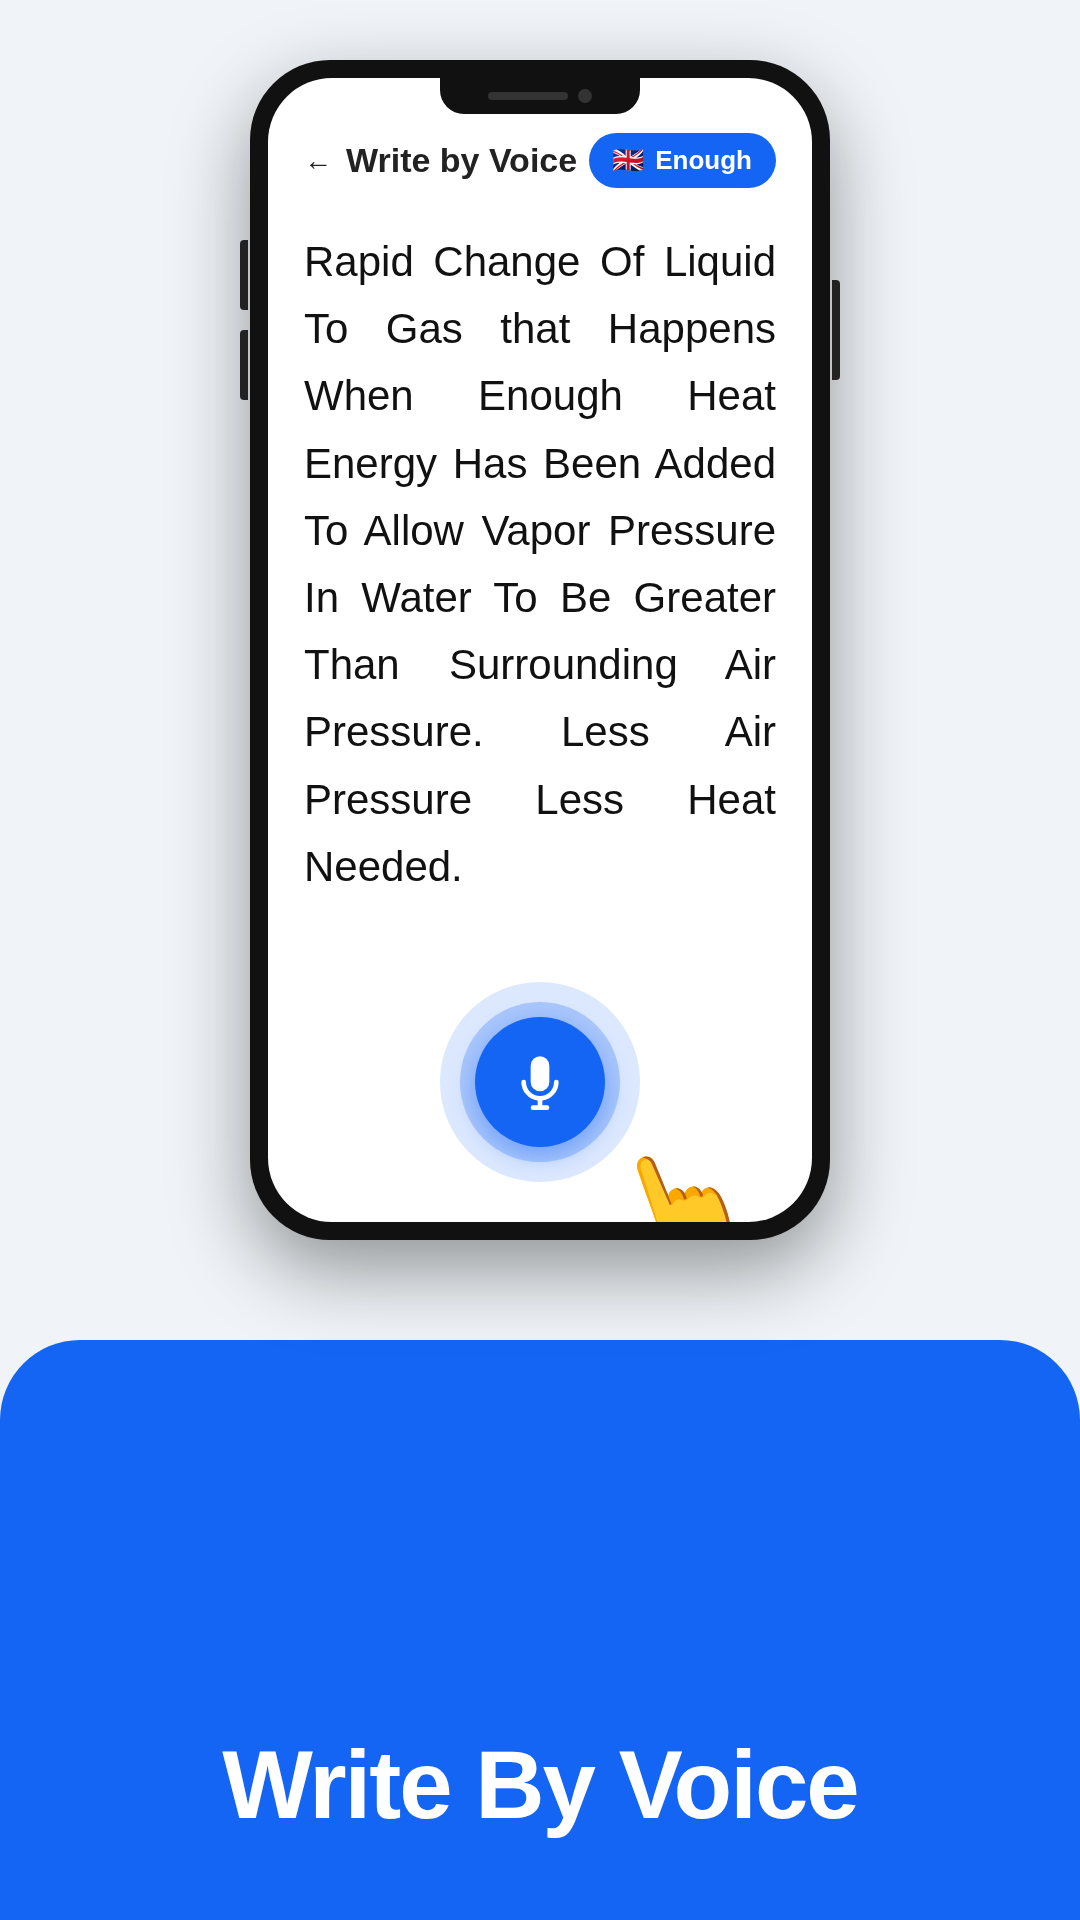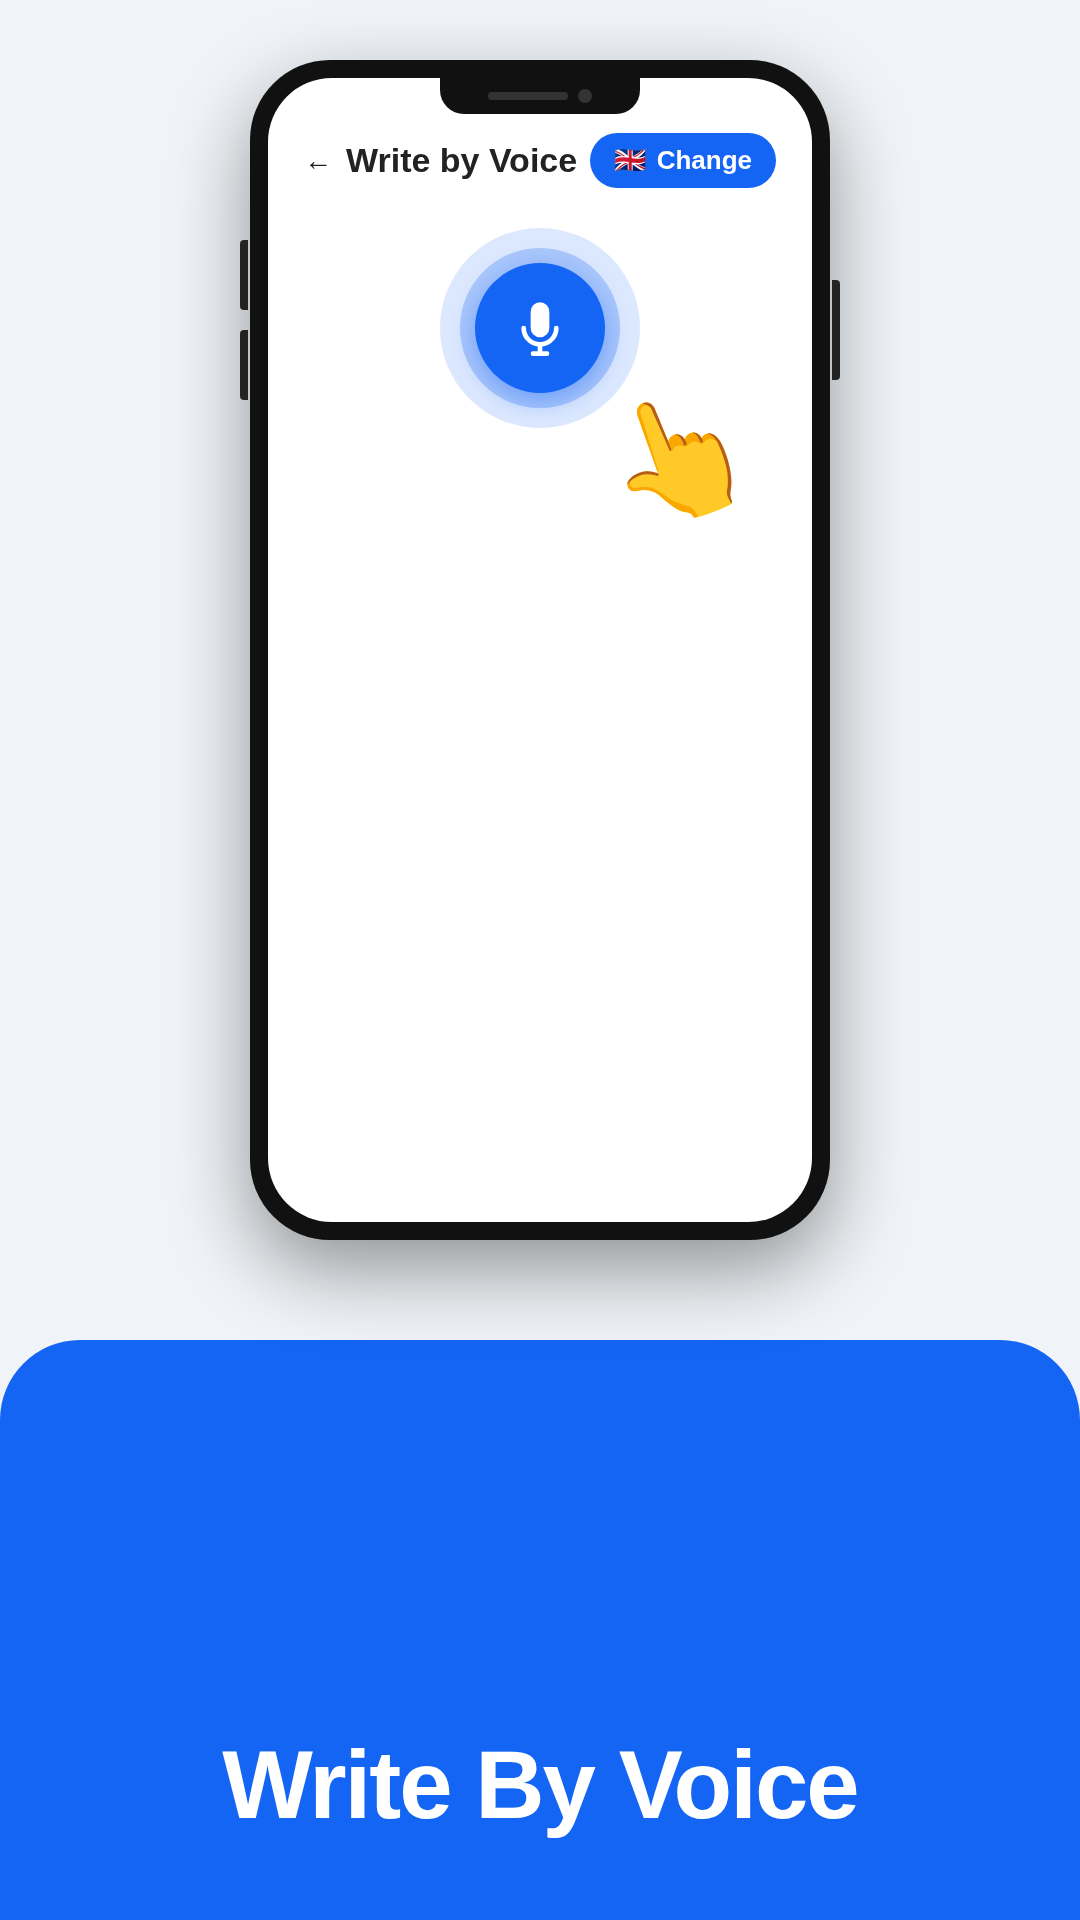--- a/index.html
+++ b/index.html
@@ -274,24 +274,27 @@
 
     <div class="phone-screen">
 
       <div class="app-header">
         <div class="header-left">
           <span class="back-arrow">←</span>
           <span class="header-title">Write by Voice</span>
         </div>
         <button class="lang-btn">
           <span class="flag-icon">🇬🇧</span>
-          <span>Change</span>
+          <span>Enough</span>
         </button>
       </div>
 
+      <div class="content-area">
+        <p class="transcribed-text">Rapid Change Of Liquid To Gas that Happens When Enough Heat Energy Has Been Added To Allow Vapor Pressure In Water To Be Greater Than Surrounding Air Pressure. Less Air Pressure Less Heat Needed.</p>
+      </div>
 
       <div class="mic-area">
         <div class="mic-ripple-outer">
           <div class="mic-ripple-inner">
             <button class="mic-button">
 
               <svg class="mic-icon-svg" viewBox="0 0 24 24" xmlns="http://www.w3.org/2000/svg">
                 <path d="M12 1a4 4 0 0 1 4 4v7a4 4 0 0 1-8 0V5a4 4 0 0 1 4-4z"></path>
                 <path d="M19 11a1 1 0 0 1 1 1 8 8 0 0 1-7 7.93V22h2a1 1 0 0 1 0 2H9a1 1 0 0 1 0-2h2v-2.07A8 8 0 0 1 4 12a1 1 0 1 1 2 0 6 6 0 0 0 12 0 1 1 0 0 1 1-1z"></path>
               </svg>

